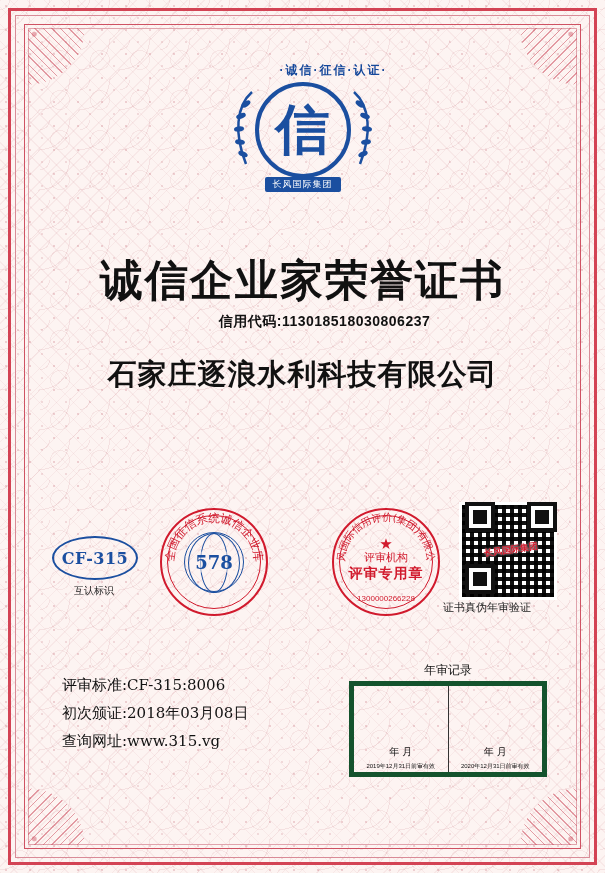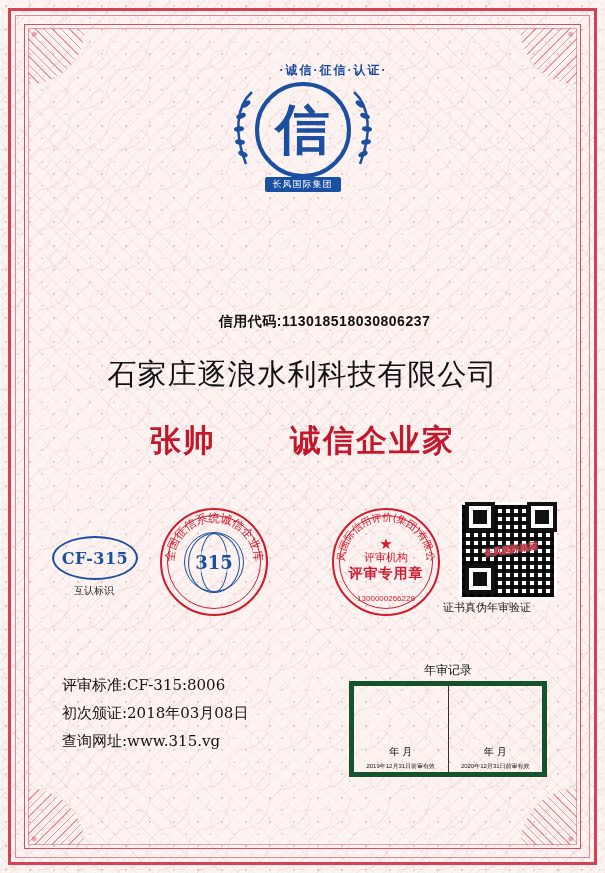--- a/index.html
+++ b/index.html
@@ -174,21 +174,21 @@
     padding-left: 44px;
     box-sizing: border-box;
   }
   .company {
     position: absolute;
     top: 355px;
     width: 100%;
     text-align: center;
     font-family: "DejaVu Sans", sans-serif;
     font-size: 29px;
-    font-weight: normal;
+    font-weight: bold;
     letter-spacing: 1px;
     color: #111;
   }
   .person-row {
     position: absolute;
     top: 420px;
     width: 100%;
     display: flex;
     justify-content: center;
     gap: 74px;
@@ -486,44 +486,41 @@
           <ellipse cx="16" cy="54" rx="5" ry="2.6" transform="rotate(-10 16 54)"></ellipse>
           <ellipse cx="13" cy="66" rx="5" ry="2.6" transform="rotate(-25 13 66)"></ellipse>
         </g>
       </svg>
       <div class="emblem-circle">
         <div class="emblem-char">信</div>
       </div>
       <div class="emblem-ribbon">长风国际集团</div>
     </div>
 
+    <div class="main-title">诚信企业家荣誉证书</div>
     <div class="credit-code">信用代码:113018518030806237</div>
     <div class="company">石家庄逐浪水利科技有限公司</div>
-    <div class="person-row">
-      <span>张帅</span>
-      <span>诚信企业家</span>
-    </div>
 
     <div class="seal-row">
 
       <div class="cf-badge">CF-315</div>
       <div class="cf-caption">互认标识</div>
 
       <div class="seal globe">
         <div class="ring2"></div>
         <svg class="arc-text" viewBox="0 0 108 108">
           <defs>
             <path id="globeArc" d="M 12,54 A 42,42 0 1 1 96,54"></path>
           </defs>
           <text font-size="12" fill="#d11a2d" font-family="DejaVu Sans, sans-serif">
             <textPath href="#globeArc" startOffset="50%" text-anchor="middle">全国征信系统诚信企业库</textPath>
           </text>
         </svg>
         <div class="globe-inner"></div>
-        <div class="globe-315">315</div>
+        <div class="globe-315">578</div>
       </div>
 
       <div class="seal official">
         <div class="ring2"></div>
         <svg class="arc-text" viewBox="0 0 108 108">
           <defs>
             <path id="offArc" d="M 11,54 A 43,43 0 1 1 97,54"></path>
           </defs>
           <text font-size="10.5" fill="#d11a2d" font-family="DejaVu Sans, sans-serif">
             <textPath href="#offArc" startOffset="50%" text-anchor="middle">长风国际信用评价(集团)有限公司</textPath>

